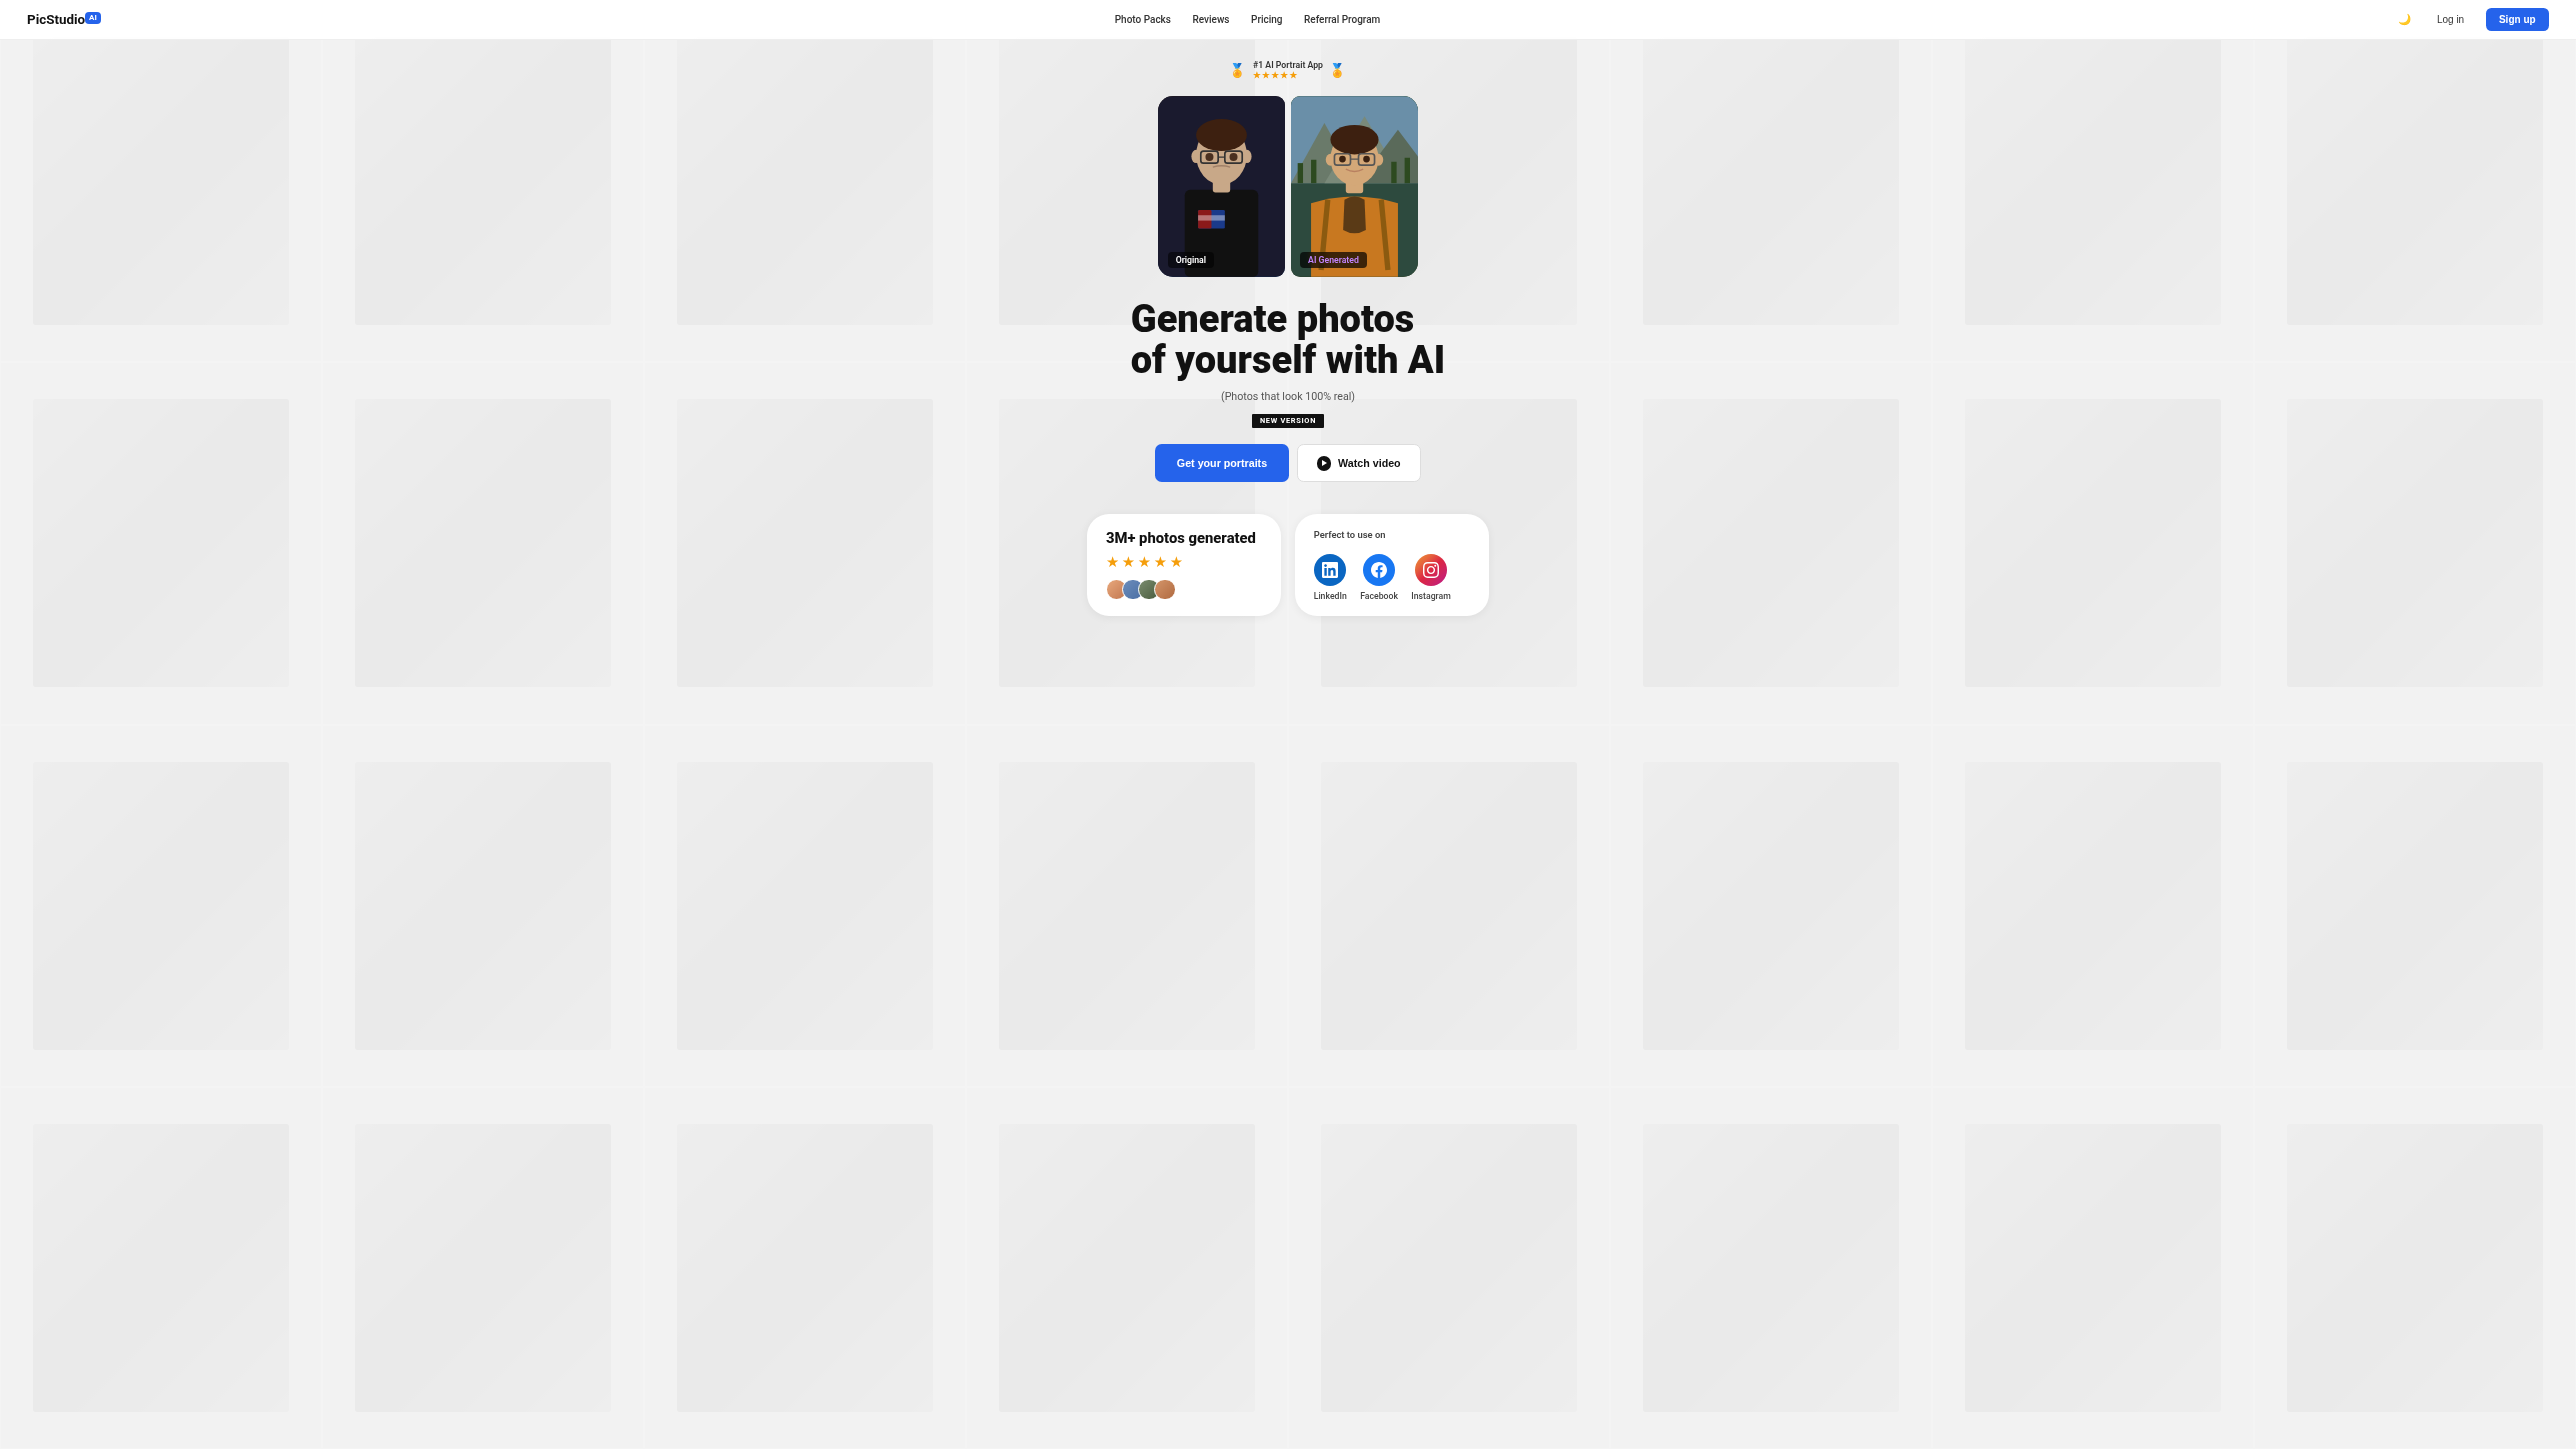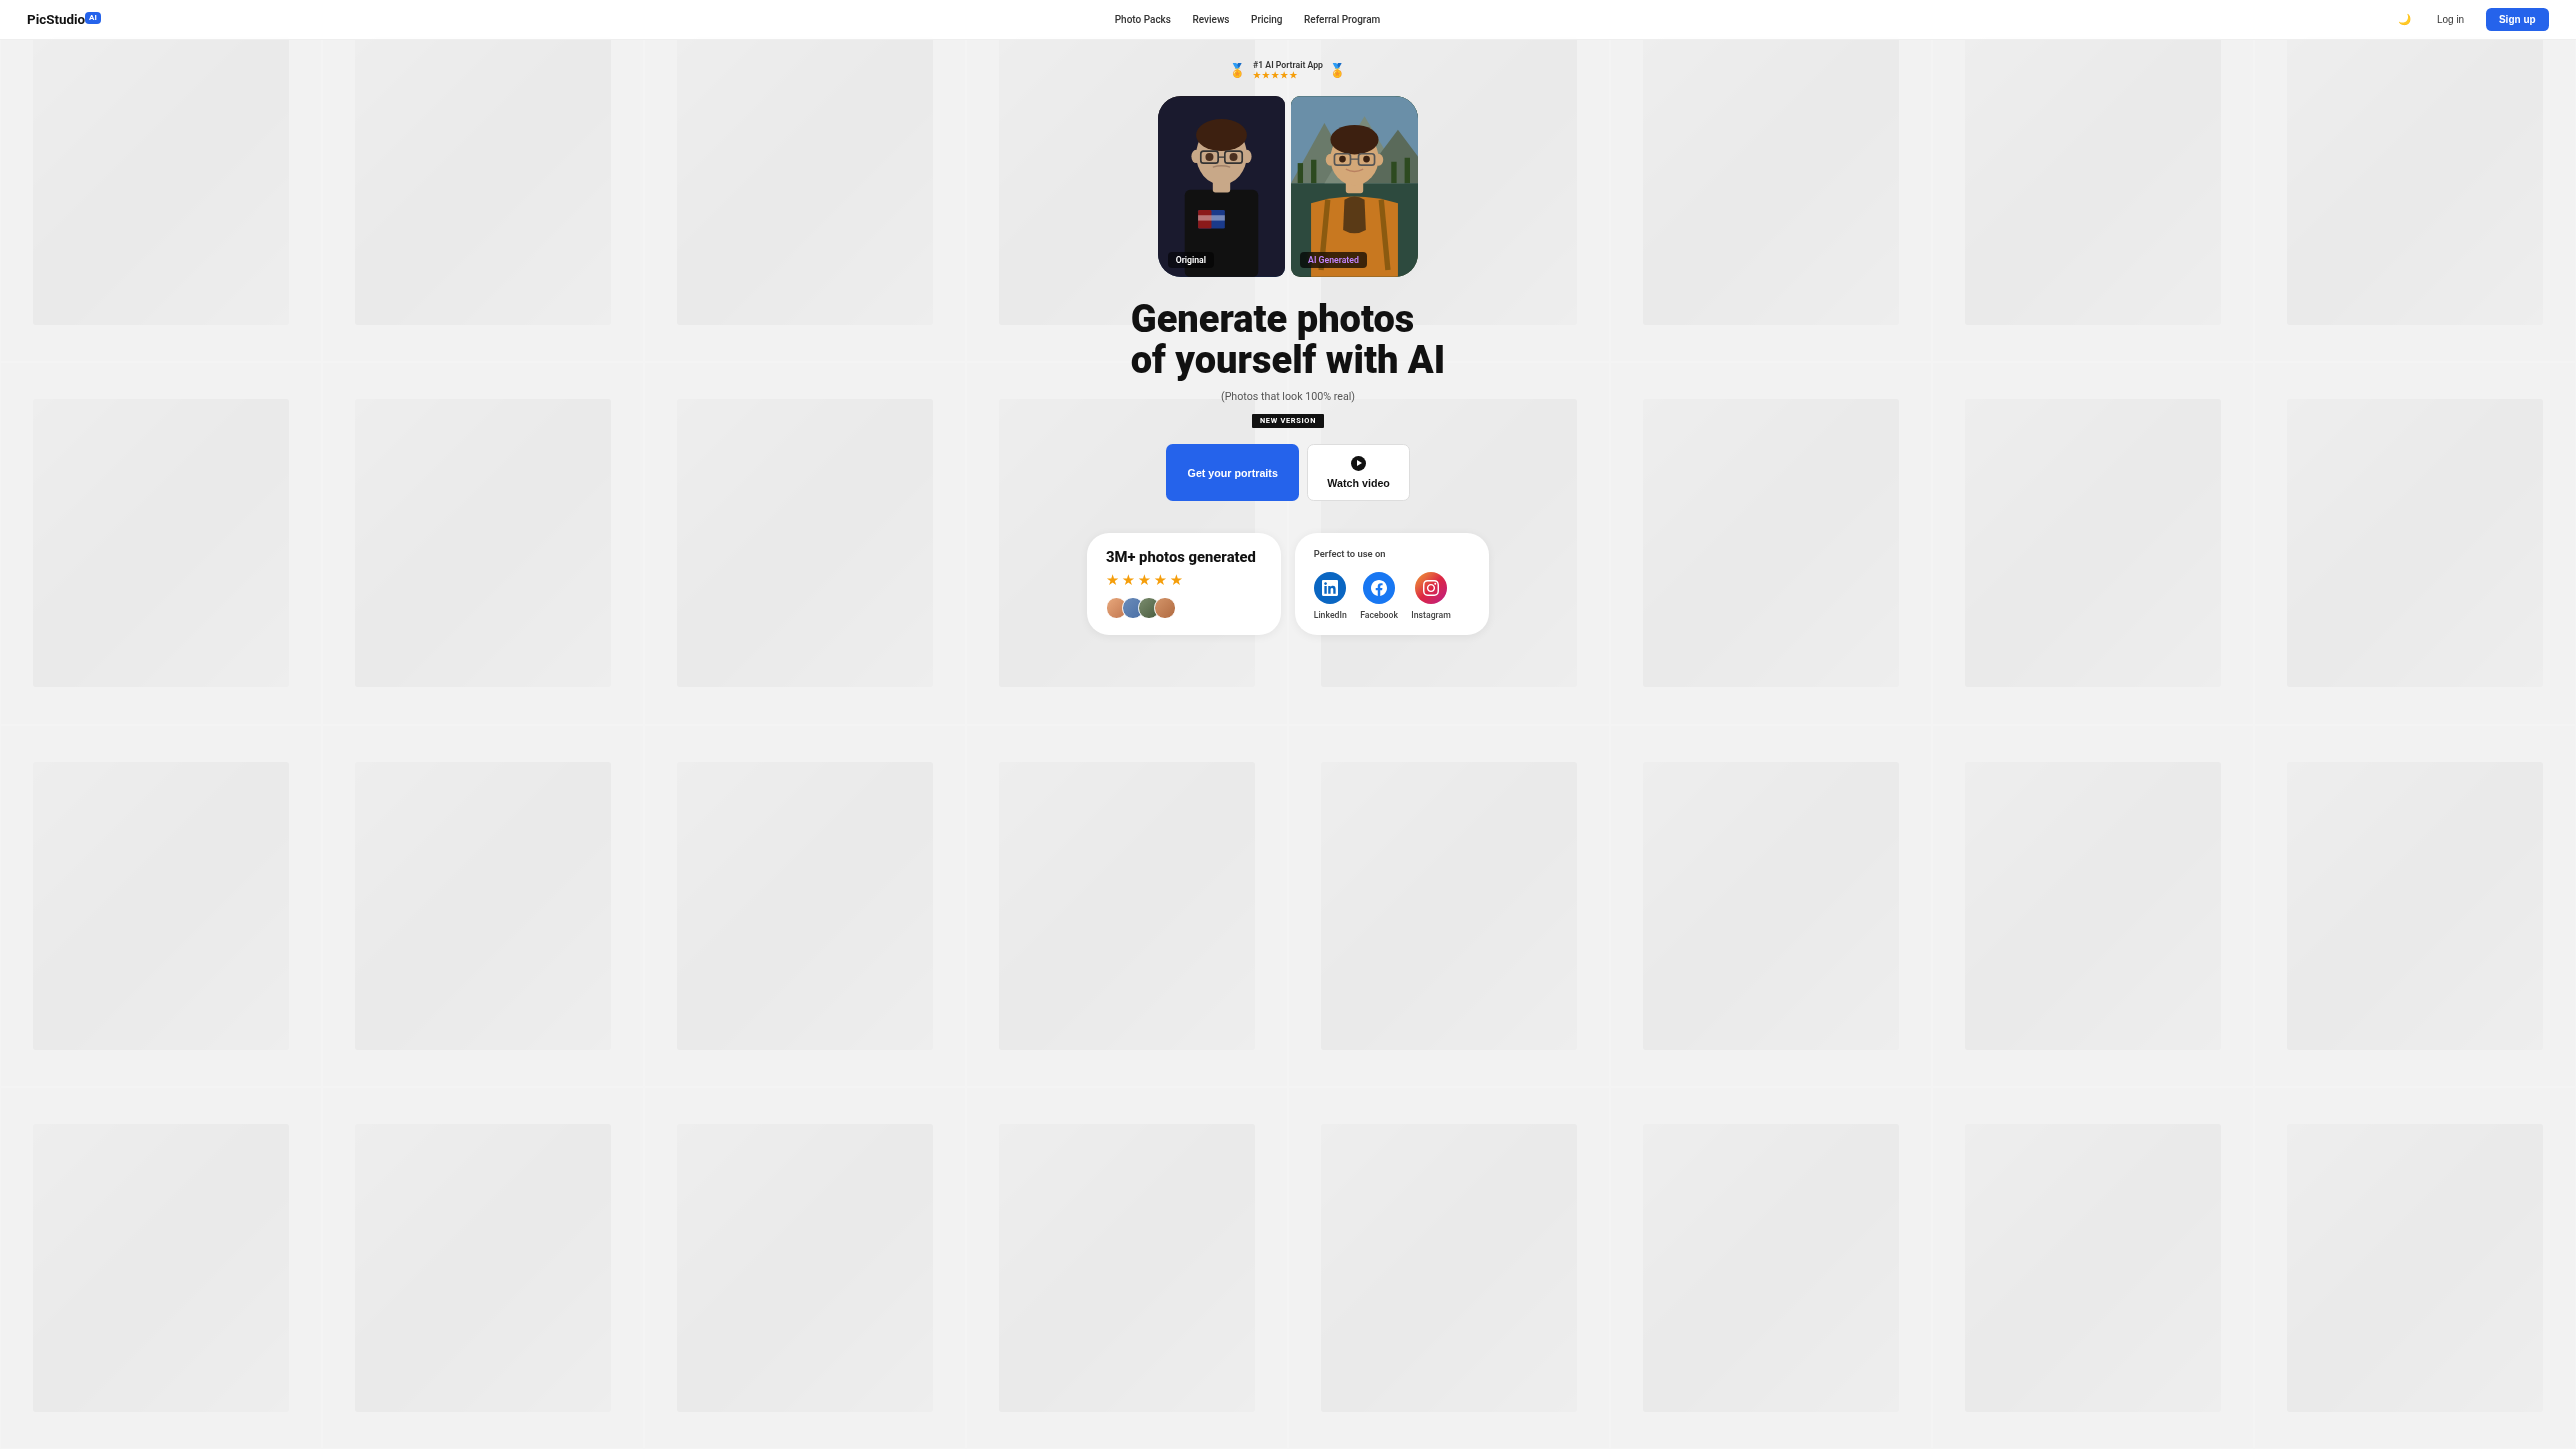--- a/index.html
+++ b/index.html
@@ -67,21 +67,21 @@
       font-size: 8.7px; font-weight: 600; color: #333;
       margin-bottom: 16px;
     }
     .laurel { font-size: 13.4px; color: #888; }
     .stars { color: #f59e0b; font-size: 8.7px; letter-spacing: 1.3px; }
 
     
     .before-after {
       display: flex; gap: 5.4px;
       margin-bottom: 21.5px;
-      border-radius: 23px;
+      border-radius: 15px;
       overflow: hidden;
     }
     .photo-card {
       position: relative;
       width: 127px;
       height: 181px;
       border-radius: 9.4px;
       overflow: hidden;
       flex-shrink: 0;
     }
@@ -132,21 +132,21 @@
     .btn-primary {
       background: #2563eb; color: #fff;
       border: none; border-radius: 6.7px;
       padding: 10.7px 21.5px; font-size: 10.7px; font-weight: 600;
       cursor: pointer;
     }
     .btn-secondary {
       background: #fff; color: #111;
       border: 1px solid #ddd; border-radius: 6.7px;
       padding: 10.7px 19px; font-size: 10.7px; font-weight: 600;
-      cursor: pointer; display: flex; align-items: center; gap: 6.7px; flex-direction: column;
+      cursor: pointer; display: flex; align-items: center; gap: 6.7px;
     }
     .play-icon {
       width: 14.8px; height: 14.8px; background: #111;
       border-radius: 50%; display: flex; align-items: center; justify-content: center;
       flex-shrink: 0;
     }
     .play-icon::after {
       content: '';
       border-left: 5.4px solid #fff;
       border-top: 3.4px solid transparent;

